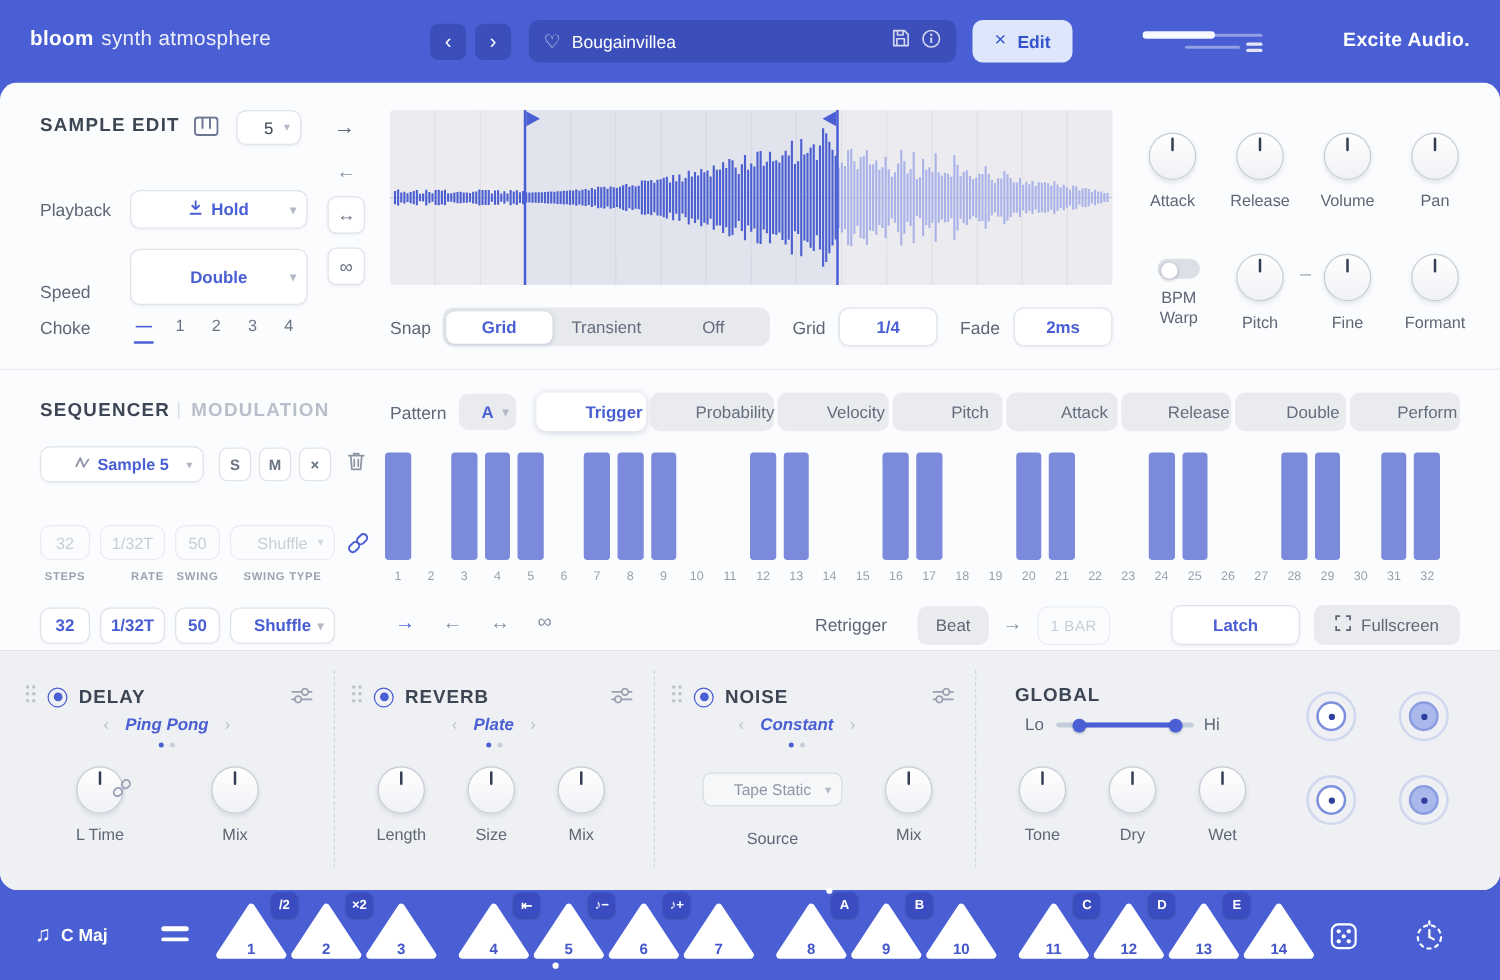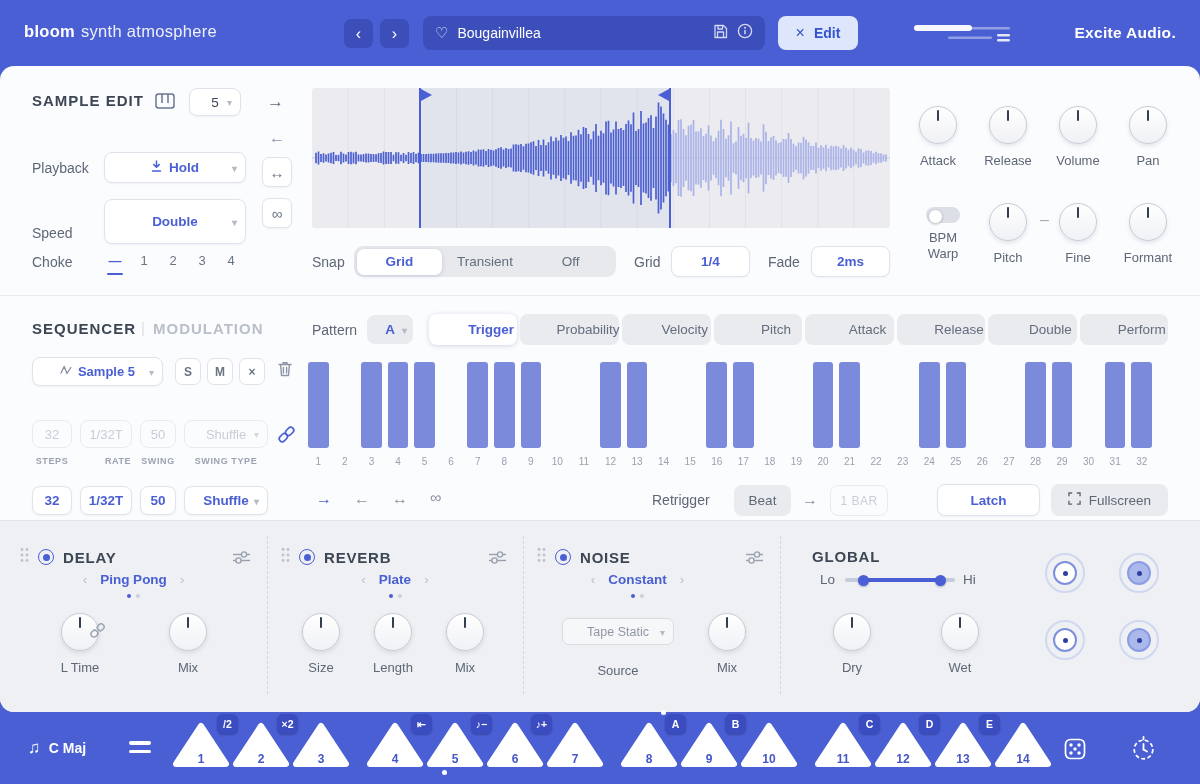--- a/index.html
+++ b/index.html
@@ -81,21 +81,21 @@
                background:#fff;border:1px solid #c9cdd7;box-shadow:0 1px 2px rgba(0,0,0,.15);}
 
 .fx{position:absolute;top:520px;height:192px;}
 .fx-divider{position:absolute;top:536px;height:158px;width:0;border-left:1px dashed #d2d6de;z-index:4;}
 .fx-head{position:absolute;top:27px;left:20px;display:flex;align-items:center;gap:9px;}
 .fx-title{font-size:15px;font-weight:700;letter-spacing:.8px;color:#3d4654;}
 .fx-power{width:16px;height:16px;border:1.5px solid #4a5fd3;border-radius:50%;position:relative;}
 .fx-power::after{content:"";position:absolute;inset:3.5px;background:#4a5fd3;border-radius:50%;}
 .fx-gear{position:absolute;top:30px;right:17px;}
 .fx-sel{position:absolute;top:52px;left:0;right:0;text-align:center;font-size:13.5px;}
-.fx-sel .mode{color:#4a5fd3;font-weight:700;margin:0 13px;}
+.fx-sel .mode{color:#4a5fd3;font-weight:700;margin:0 13px;font-style:italic;}
 .fx-sel .chev{color:#bac1cd;}
 .fx-dots{position:absolute;top:74px;left:0;right:0;display:flex;justify-content:center;gap:5px;}
 .fx-dots i{width:4px;height:4px;border-radius:50%;background:#c9cfdb;}
 .fx-dots i.on{background:#4a5fd3;}
 
 .slider-track{position:absolute;height:4px;border-radius:2px;background:#c6cdda;}
 .slider-fill{position:absolute;top:0;height:4px;border-radius:2px;background:#4a5fd3;}
 .slider-handle{position:absolute;top:-3.5px;width:11px;height:11px;border-radius:50%;background:#4a5fd3;
                box-shadow:0 1px 2px rgba(20,30,90,.3);}
 
@@ -597,25 +597,25 @@
       <div class="fx-sel">
         <span class="chev">‹</span><span class="mode">Plate</span><span class="chev">›</span>
       </div>
       <div class="fx-dots">
           <i class="on"></i>
           <i></i>
         </div>
       <div class="knob-row" style="left:18px;top:93px;width:216px;">
           <div class="knob-unit">
             <div class="knob"></div>
-            <div class="knob-label">Size</div>
+            <div class="knob-label">Length</div>
           </div>
           <div class="knob-unit">
             <div class="knob"></div>
-            <div class="knob-label">Length</div>
+            <div class="knob-label">Size</div>
           </div>
           <div class="knob-unit">
             <div class="knob"></div>
             <div class="knob-label">Mix</div>
           </div>
         </div>
     </div>
 
     <div class="fx" style="left:523px;width:257px;">
       <div class="fx-head" style="left:14px;">
@@ -661,20 +661,24 @@
     <div class="fx" style="left:780px;width:420px;">
       <div class="fx-title abs" style="left:32px;top:28px;">GLOBAL</div>
       <div class="abs" style="left:40px;top:52px;font-size:13.5px;color:#5e6776;">Lo</div>
       <div class="slider-track" style="left:65px;top:58px;width:110px;">
         <div class="slider-fill" style="left:18px;width:78px;"></div>
         <div class="slider-handle" style="left:13px;"></div>
         <div class="slider-handle" style="left:90px;"></div>
       </div>
       <div class="abs" style="left:183px;top:52px;font-size:13.5px;color:#5e6776;">Hi</div>
       <div class="knob-row" style="left:18px;top:93px;width:216px;">
+          <div class="knob-unit">
+            <div class="knob"></div>
+            <div class="knob-label">Tone</div>
+          </div>
           <div class="knob-unit">
             <div class="knob"></div>
             <div class="knob-label">Dry</div>
           </div>
           <div class="knob-unit">
             <div class="knob"></div>
             <div class="knob-label">Wet</div>
           </div>
         </div>
       <div class="macro" style="left:265px;top:33px;">

